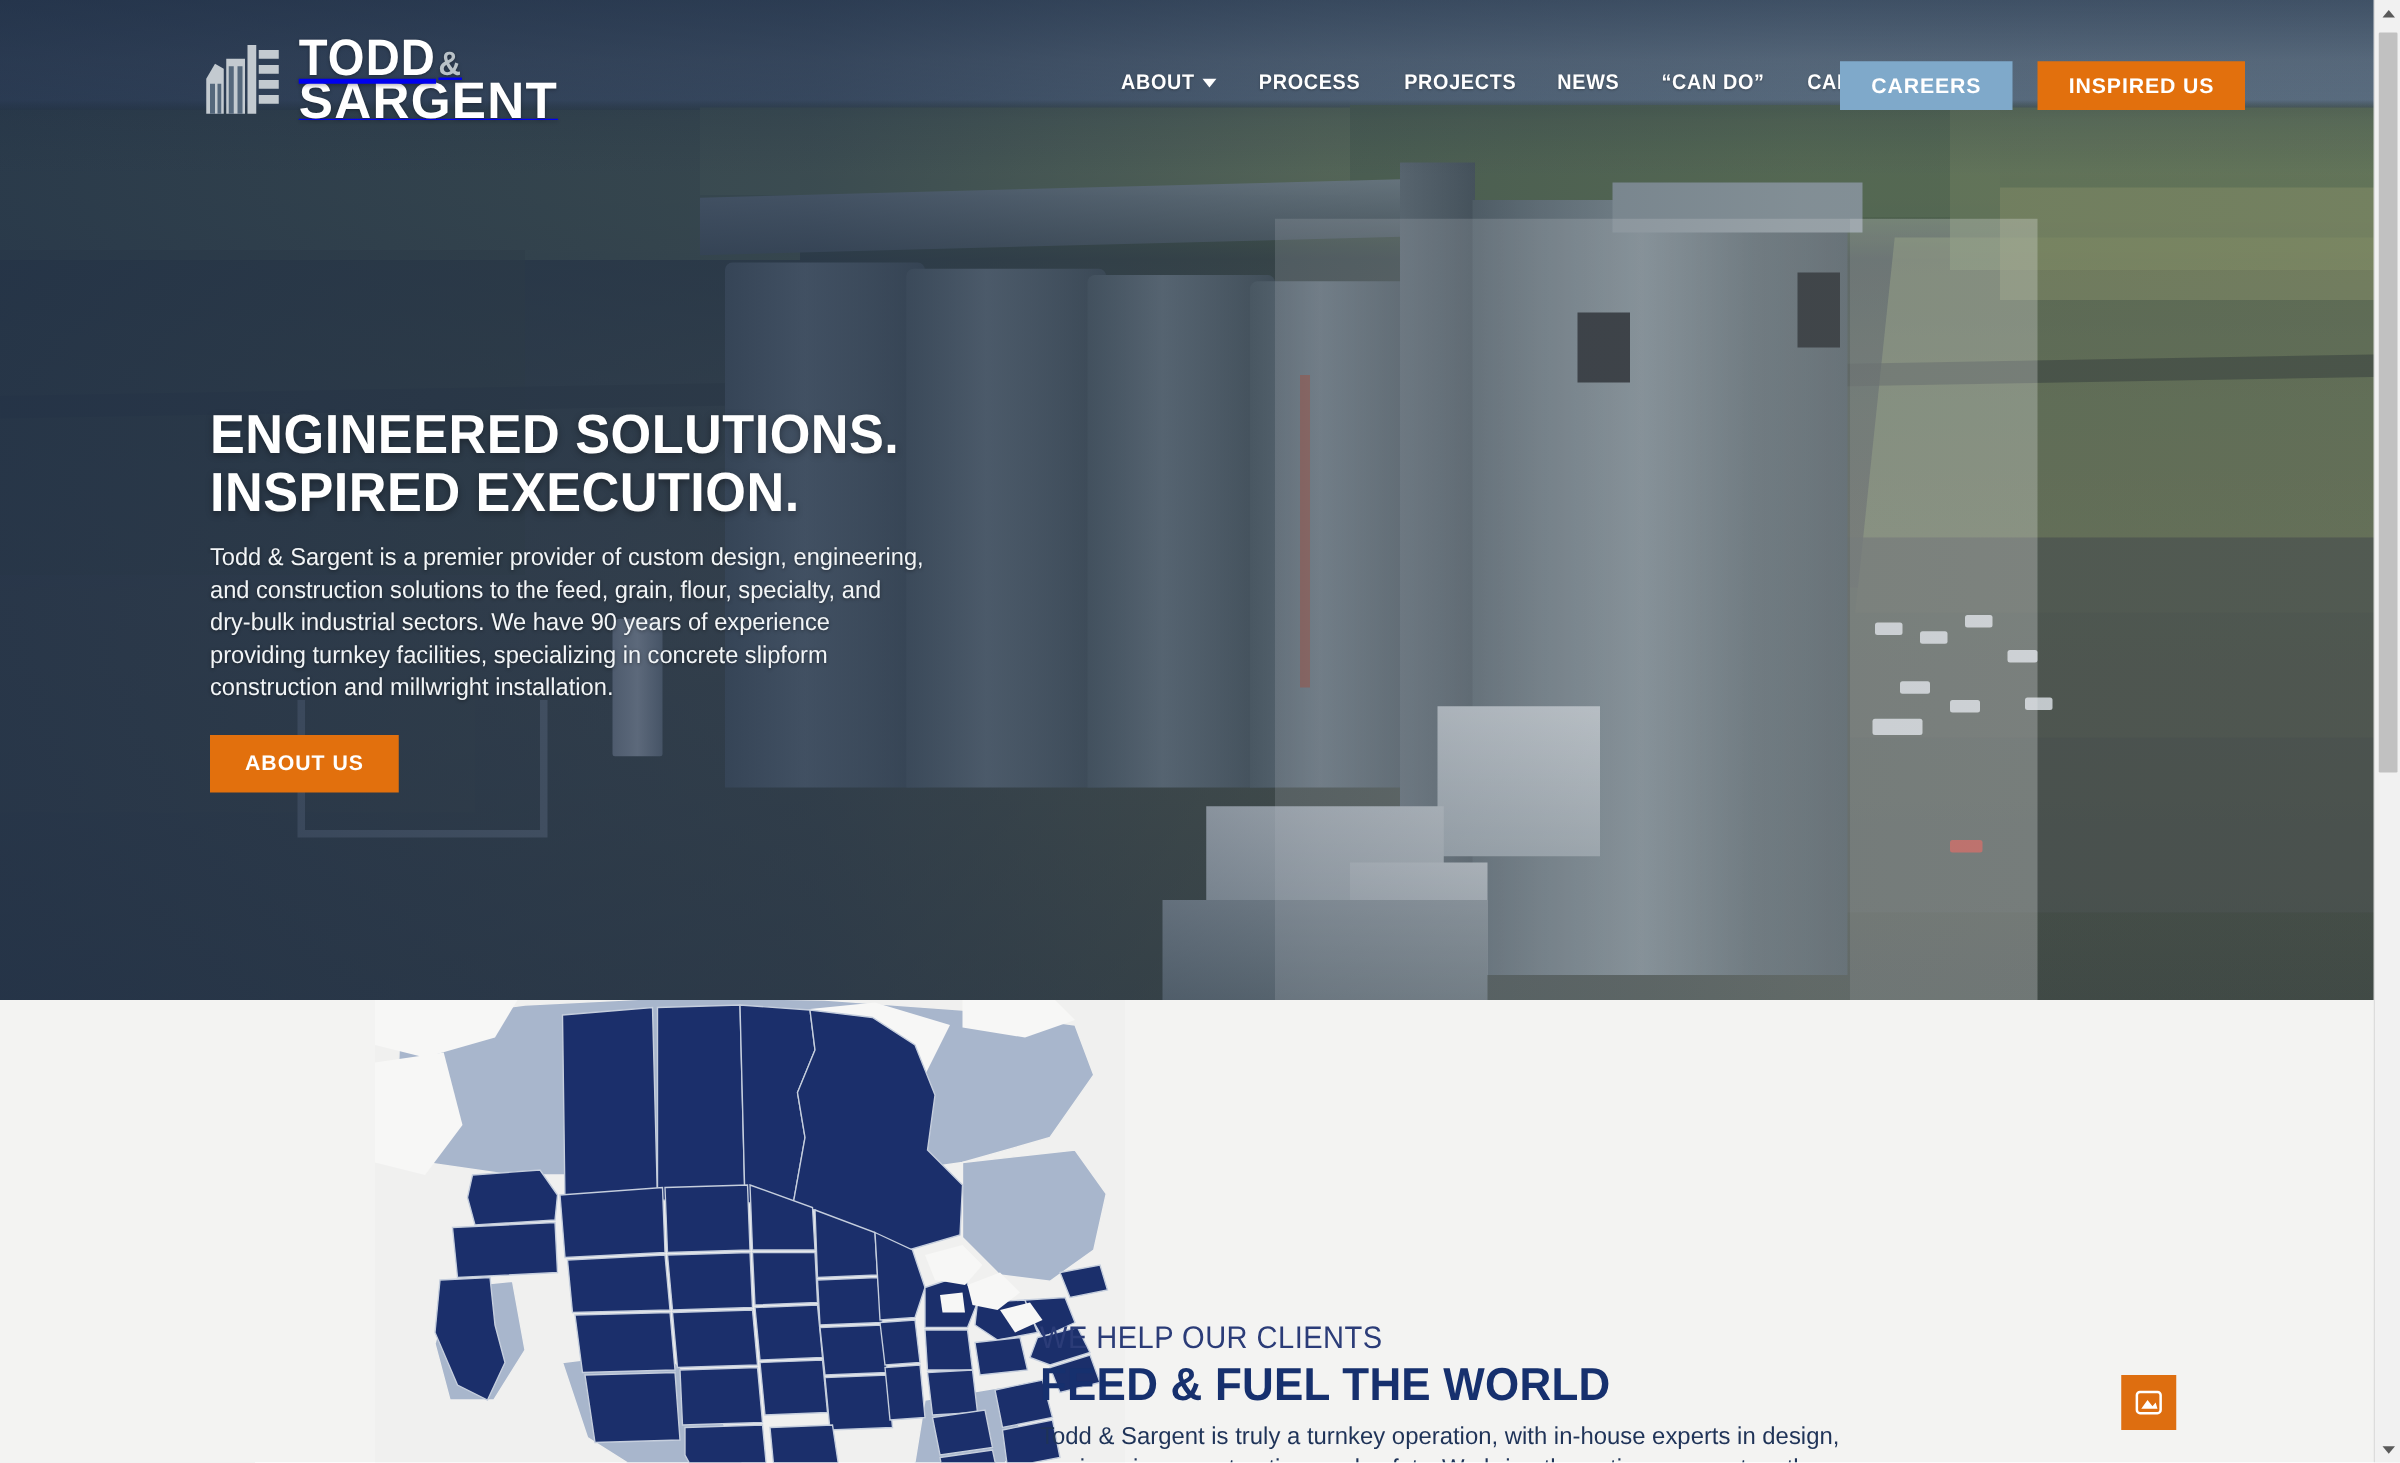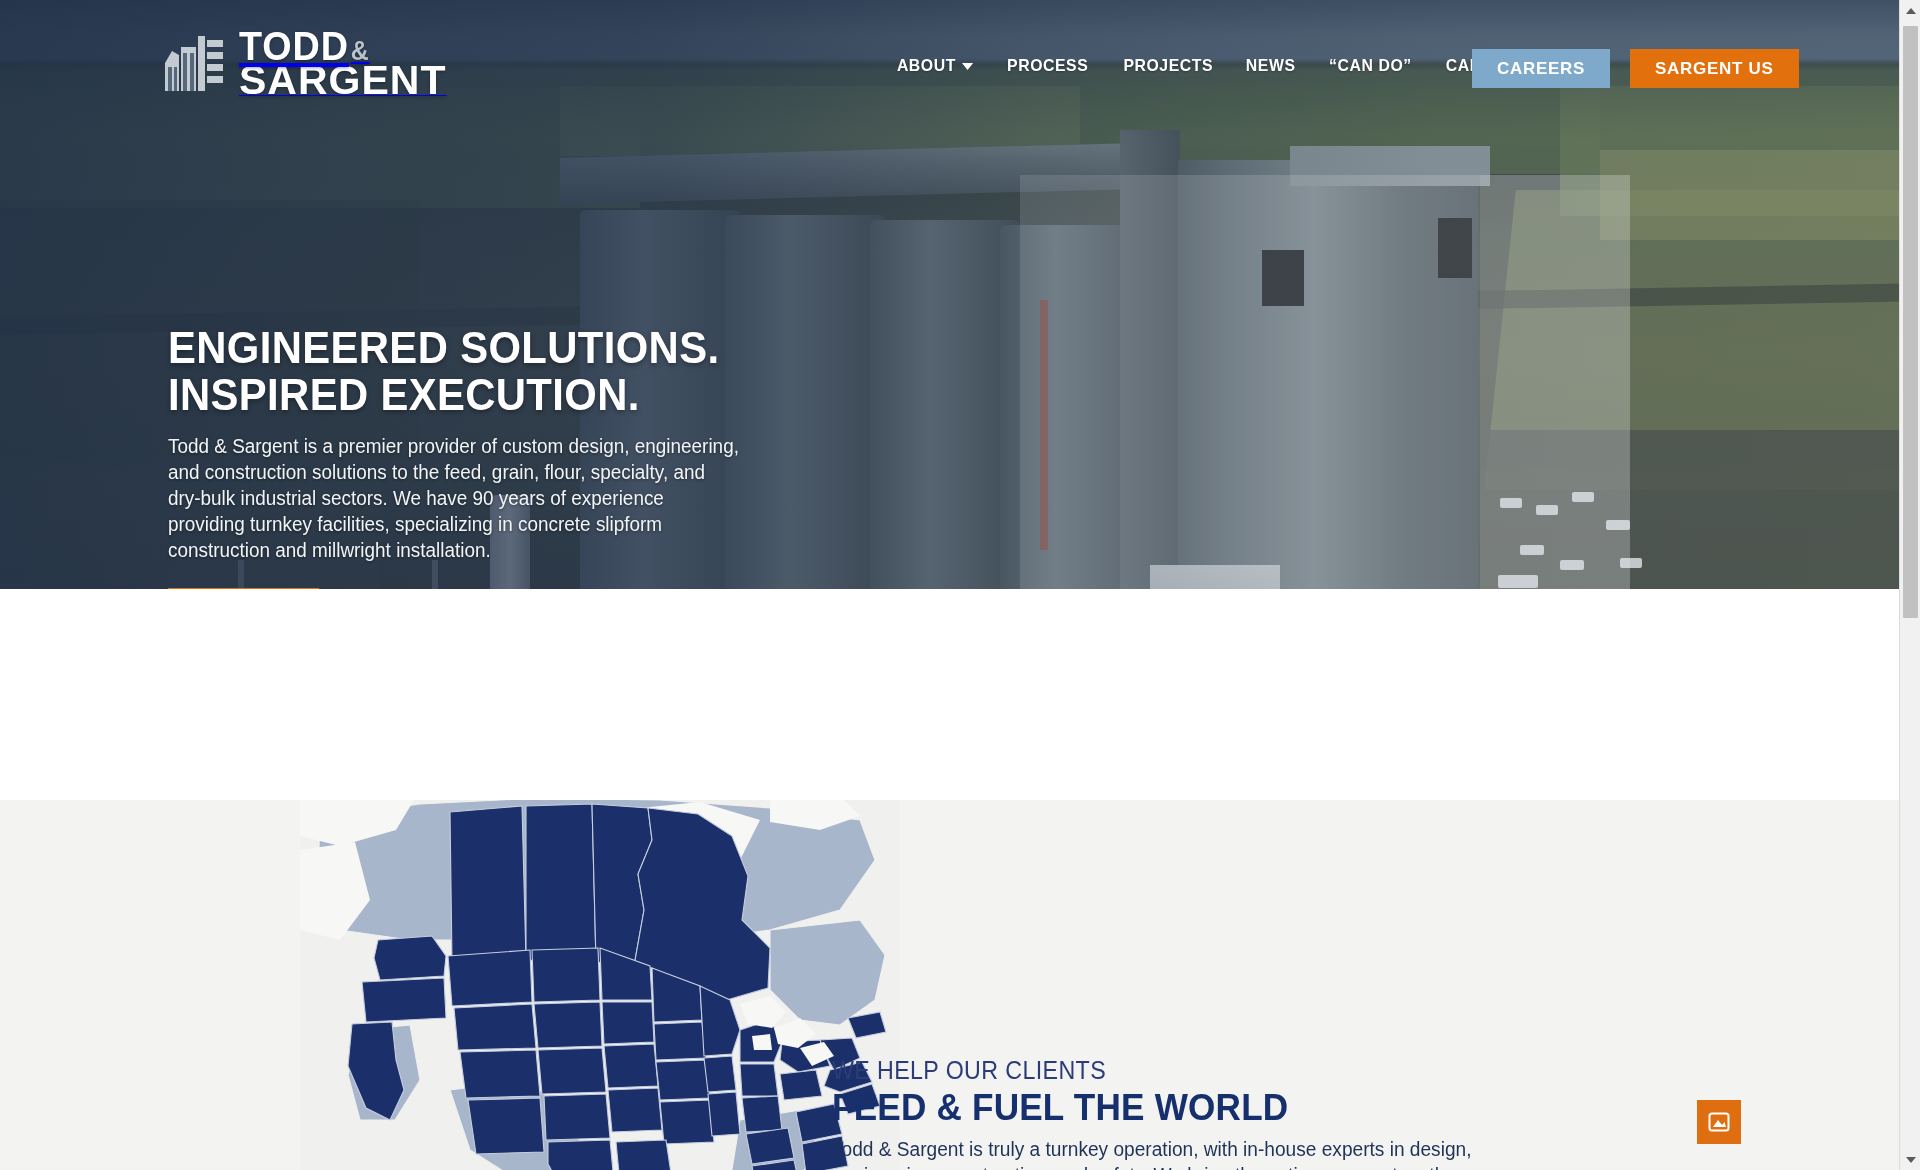--- a/index.html
+++ b/index.html
@@ -5,21 +5,21 @@
   * { margin:0; padding:0; box-sizing:border-box; }
   html, body { width:1920px; height:1170px; overflow:hidden; }
   body {
     font-family: "Liberation Sans", sans-serif;
     background:#ffffff;
   }
   .page { position:relative; width:1920px; height:1170px; overflow:hidden; }
 
   
   .hero {
-    position:absolute; top:0; left:0; width:1920px; height:589px;
+    position:absolute; top:0; left:0; width:1920px; height:800px;
     overflow:hidden;
   }
   .hero-photo {
     position:absolute; inset:0;
     background:
       
       linear-gradient(180deg,#6d8296 0%,#7a8d9e 6%,#6e8294 10%, rgba(0,0,0,0) 11%),
       
       linear-gradient(180deg, rgba(88,104,92,0) 10%, #5d6f5a 12%, #55684f 17%, #4c5f49 22%, rgba(0,0,0,0) 26%),
       
@@ -322,21 +322,21 @@
       <a href="#"><span>ABOUT</span><i class="caret"></i></a>
       <a href="#">PROCESS</a>
       <a href="#">PROJECTS</a>
       <a href="#">NEWS</a>
       <a href="#">“CAN DO”</a>
       <a href="#">CANADA</a>
     </nav>
 
     <div class="hdr-btns">
       <a class="btn btn-careers" href="#">CAREERS</a>
-      <a class="btn btn-contact" href="#">SARGENT US</a>
+      <a class="btn btn-contact" href="#">INSPIRED US</a>
     </div>
   </header>
 
   <section class="section2">
     <div class="map-wrap">
       <svg viewBox="0 0 600 400">
         <rect x="0" y="0" width="600" height="400" fill="#F0F0EF"></rect>
 
         <g fill="#A8B6CC" stroke="#F0F0EF" stroke-width="1.1">
           <path d="M20,28 L120,14 L240,8 L360,10 L470,18 L560,30 L575,70 L540,120 L470,140 L400,150 L300,150 L200,150 L110,150 L40,140 L18,90 Z"></path>

